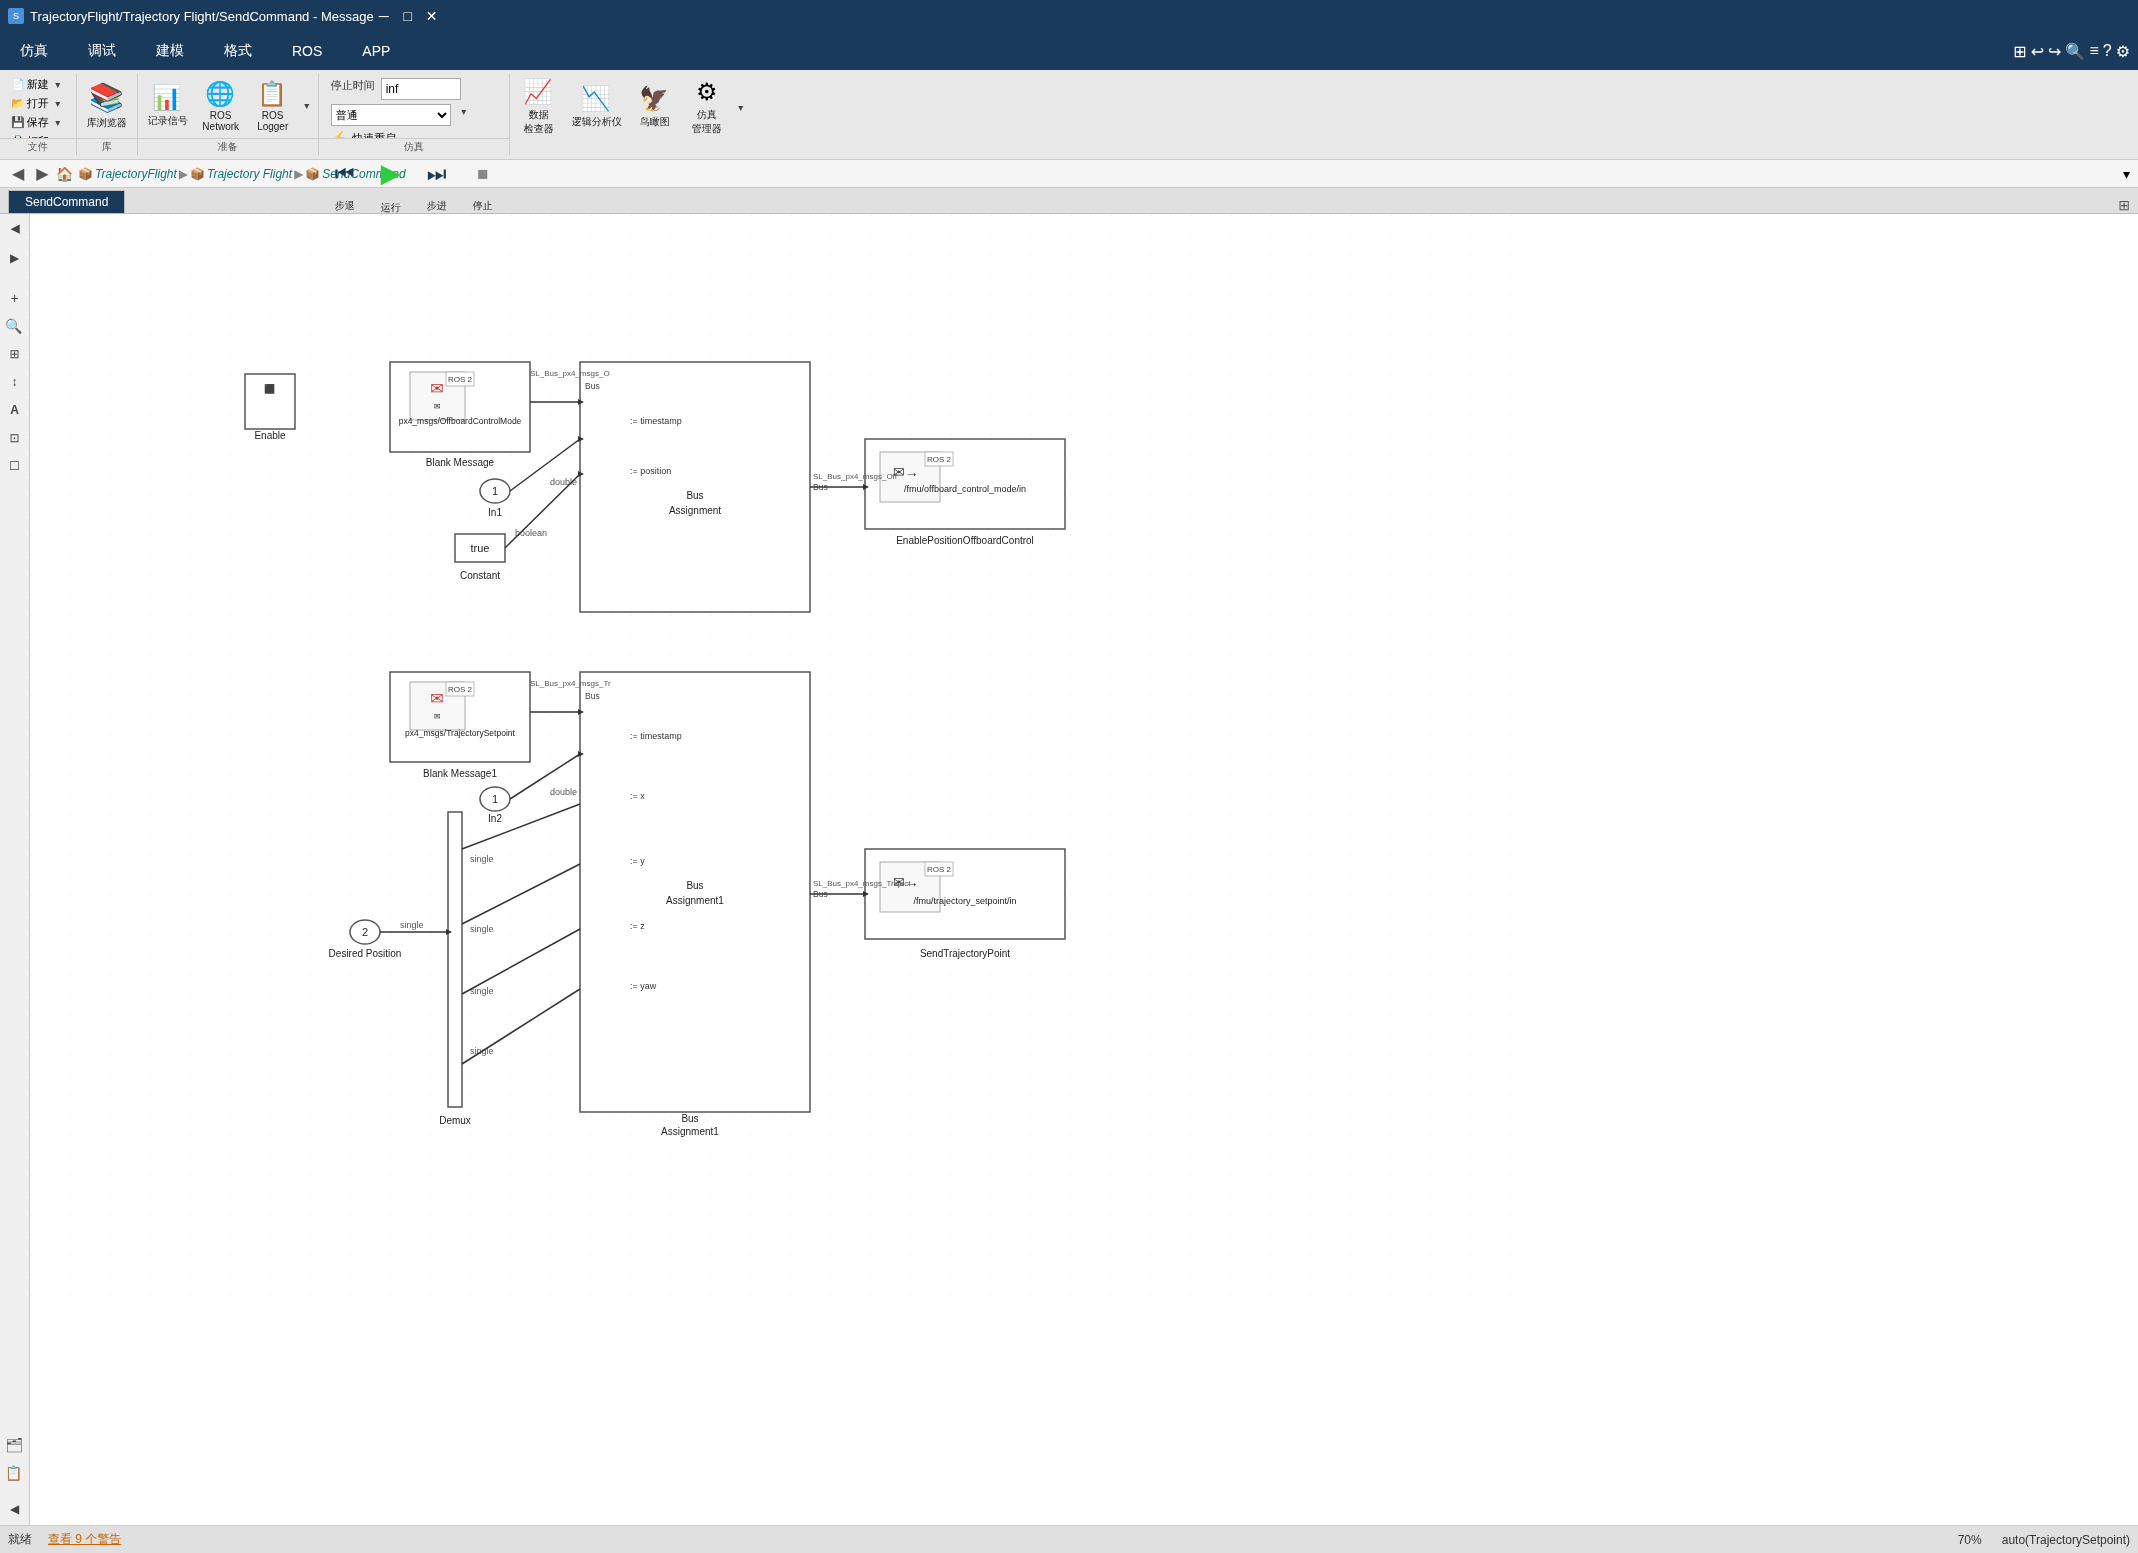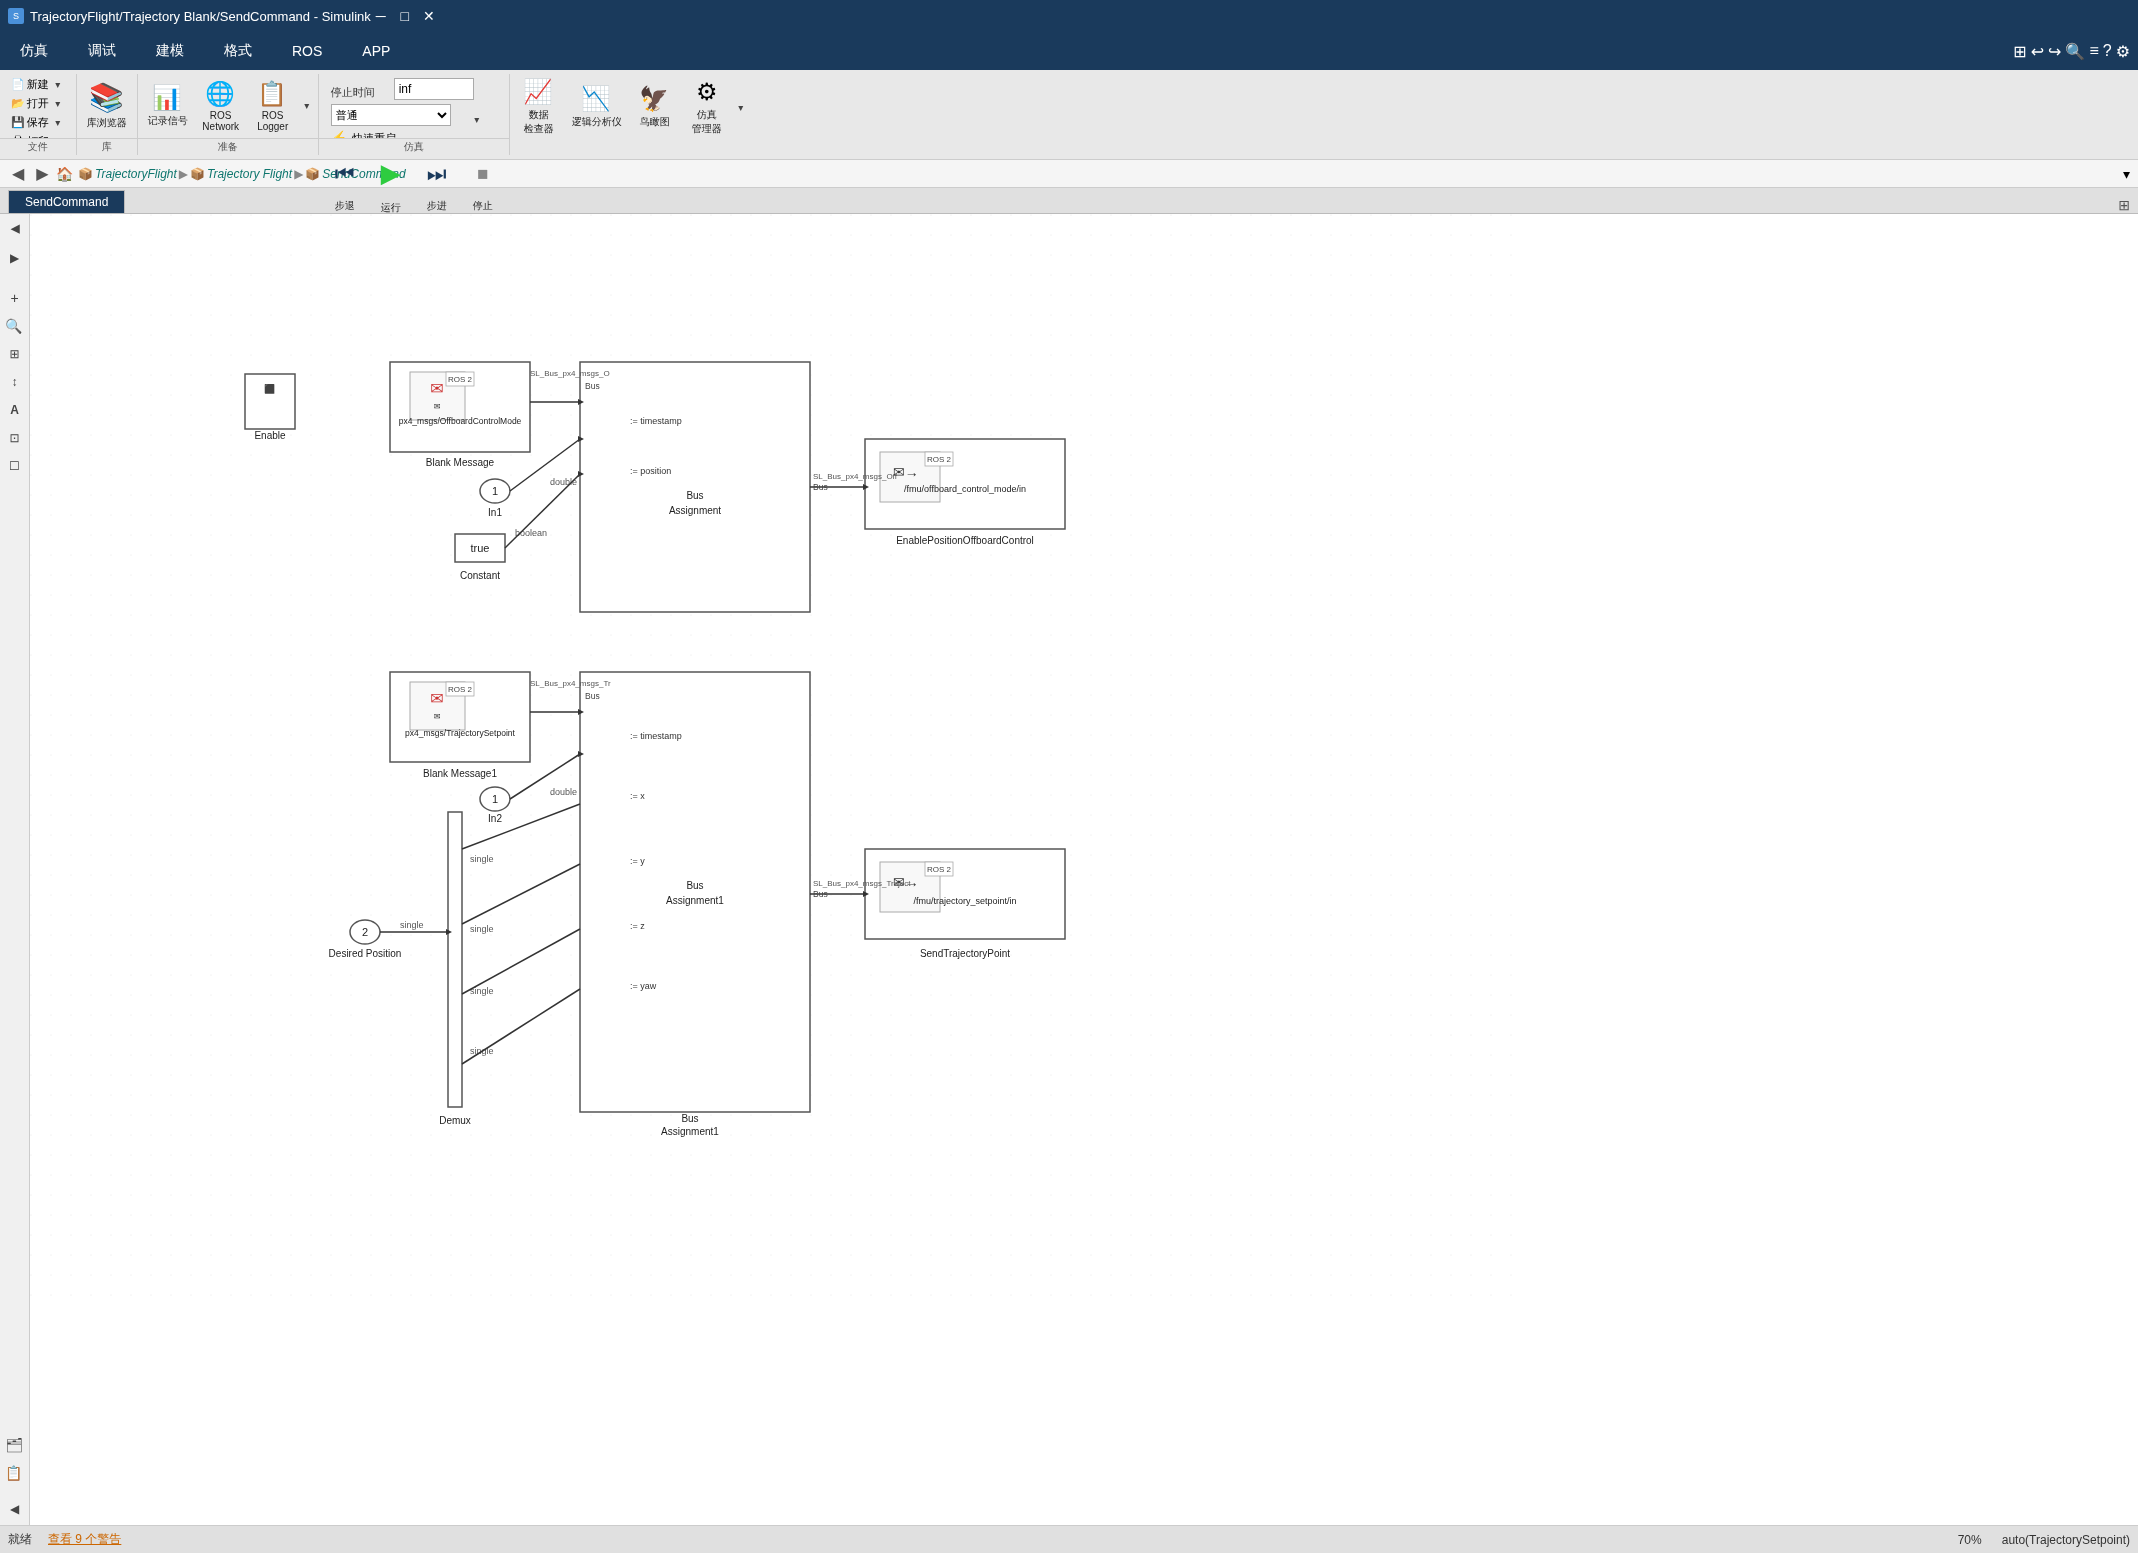--- a/index.html
+++ b/index.html
@@ -59,22 +59,22 @@
 
     
     .stop-time-area {
       display: flex;
       flex-direction: column;
       gap: 4px;
       padding: 4px 8px;
     }
     .stop-time-row {
       display: flex;
-      align-items: flex-end;
-      gap: 19px;
+      align-items: flex-start;
+      gap: 6px;
     }
     .stop-time-label { font-size: 11px; color: #333; }
     .stop-time-input {
       width: 80px;
       height: 22px;
       border: 1px solid #aaa;
       padding: 2px 4px;
       font-size: 12px;
       background: white;
     }
@@ -248,21 +248,21 @@
       font-size: 10px;
       cursor: pointer;
       color: #444;
     }
   </style>
 </head>
 <body>
 
 <div id="title-bar">
   <span class="title-icon">S</span>
-  <span>TrajectoryFlight/Trajectory Blank/SendCommand - Simulink</span>
+  <span>TrajectoryFlight/Trajectory Flight/SendCommand - Message</span>
   <div class="win-controls">
     <div class="win-btn">─</div>
     <div class="win-btn">□</div>
     <div class="win-btn">✕</div>
   </div>
 </div>
 
 <div id="menu-bar">
   <div class="menu-item">仿真</div>
   <div class="menu-item">调试</div>

